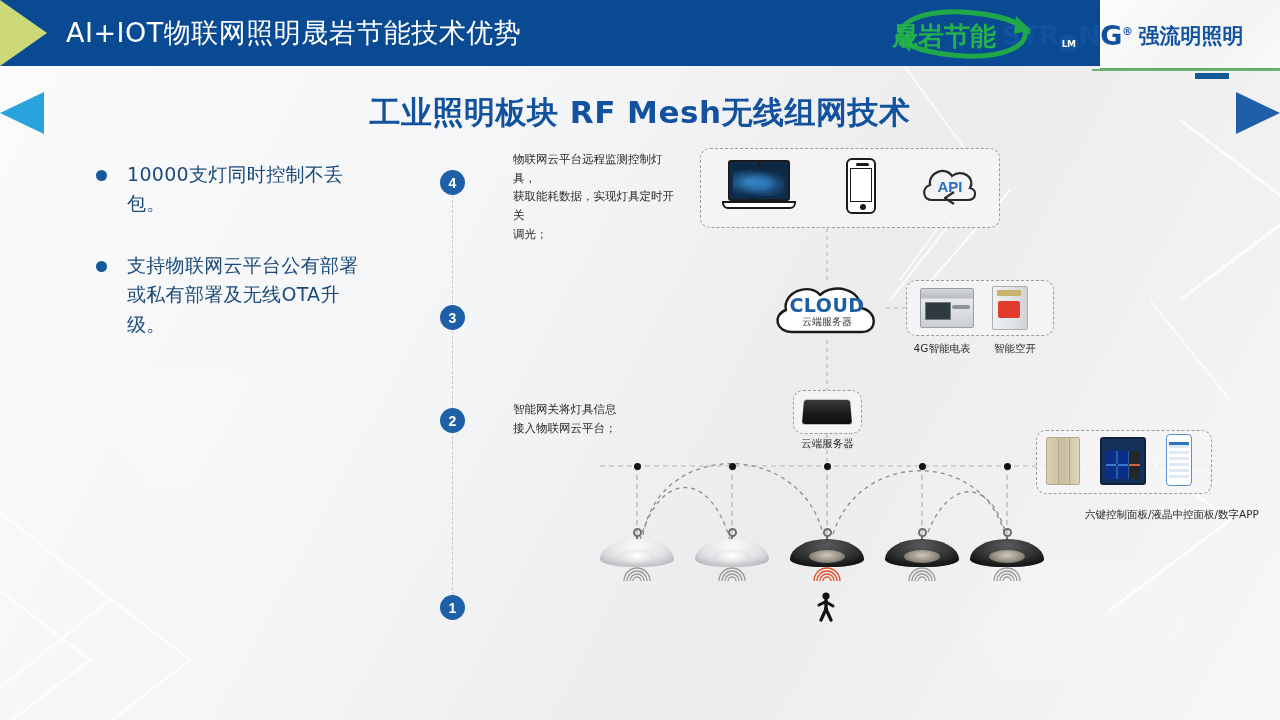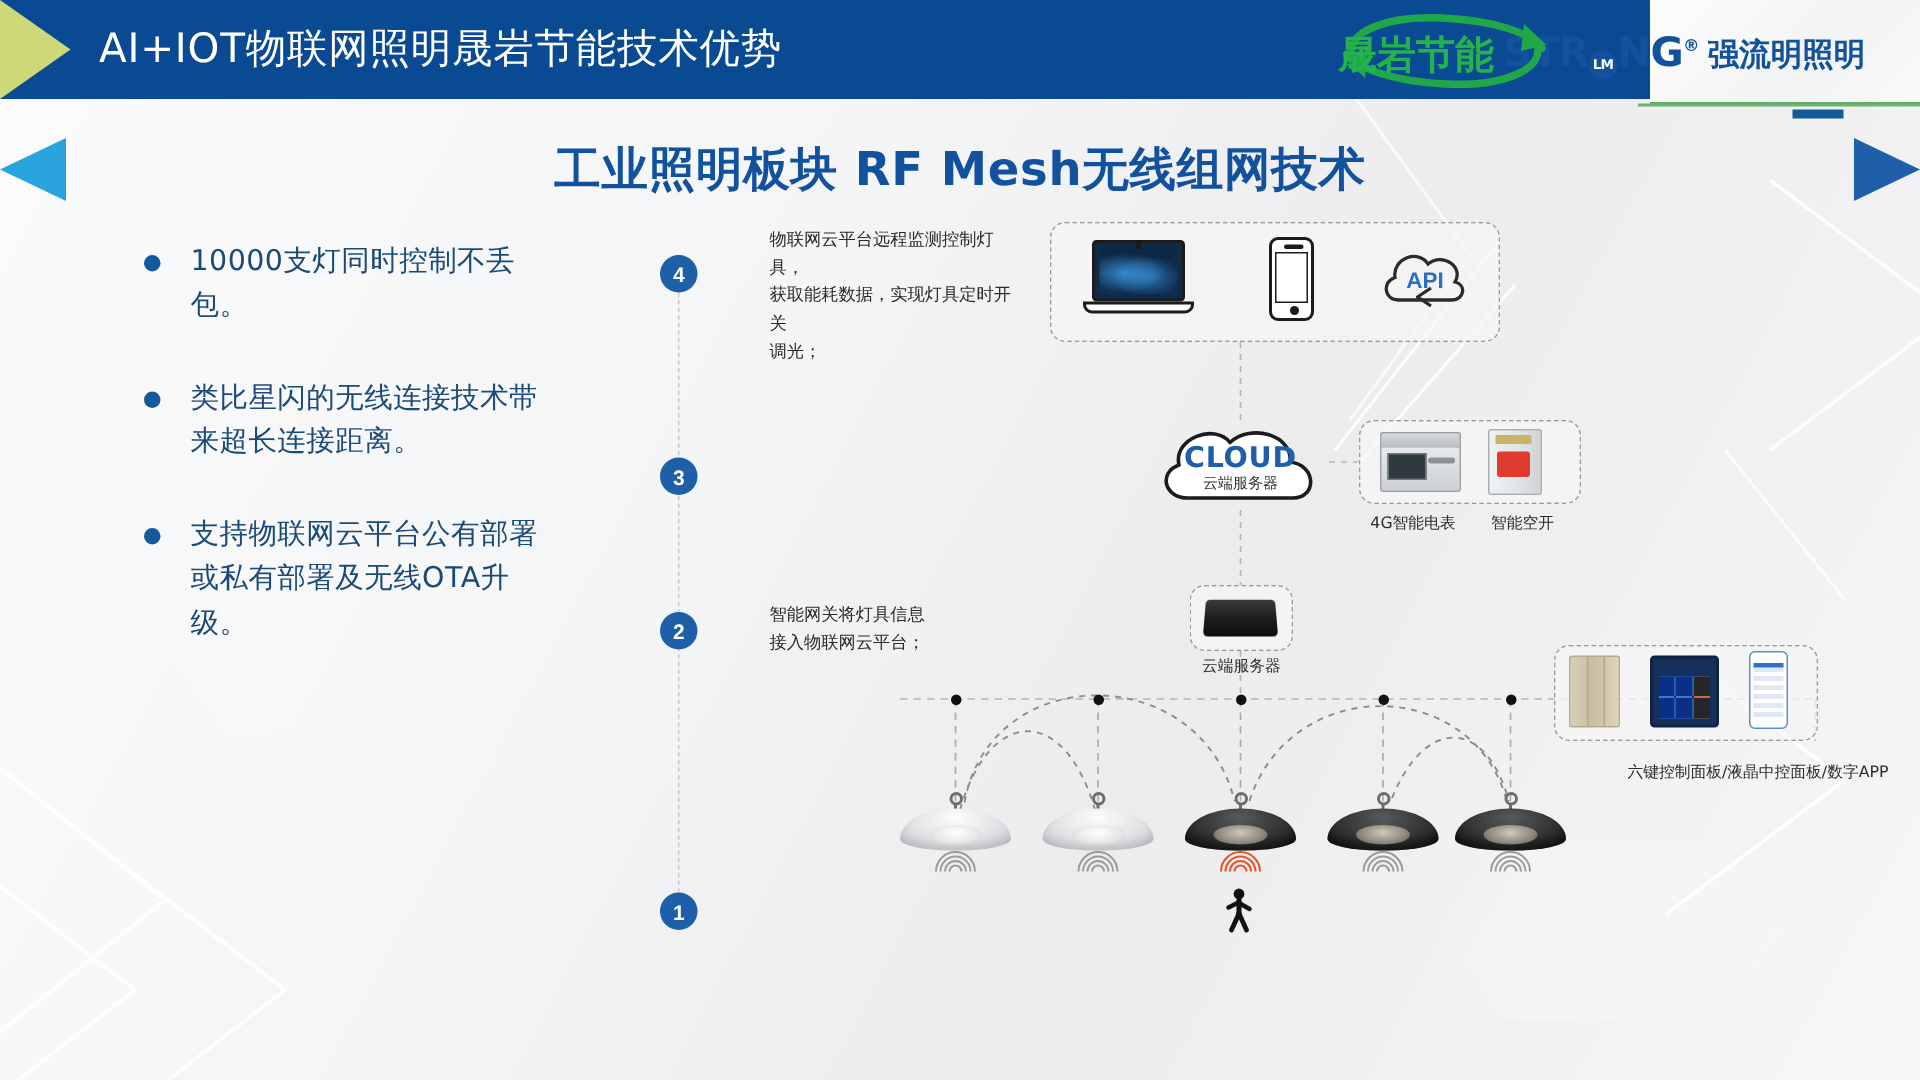--- a/index.html
+++ b/index.html
@@ -417,24 +417,20 @@
     <div class="tri-right"></div>
   </div>
 
   <div id="bullets">
     <div class="bullet">
       <span class="bullet-dot"></span>
       <span class="bullet-text">10000支灯同时控制不丢包。</span>
     </div>
     <div class="bullet">
       <span class="bullet-dot"></span>
-      <span class="bullet-text">类比星闪的无线连接技术带来超长连接距离。</span>
-    </div>
-    <div class="bullet">
-      <span class="bullet-dot"></span>
       <span class="bullet-text">支持物联网云平台公有部署或私有部署及无线OTA升级。</span>
     </div>
   </div>
 
   <div id="timeline"></div>
 
   <div class="step" id="step4">
     <span class="step-badge">4</span>
     <span class="step-text">物联网云平台远程监测控制灯具，
 获取能耗数据，实现灯具定时开关

